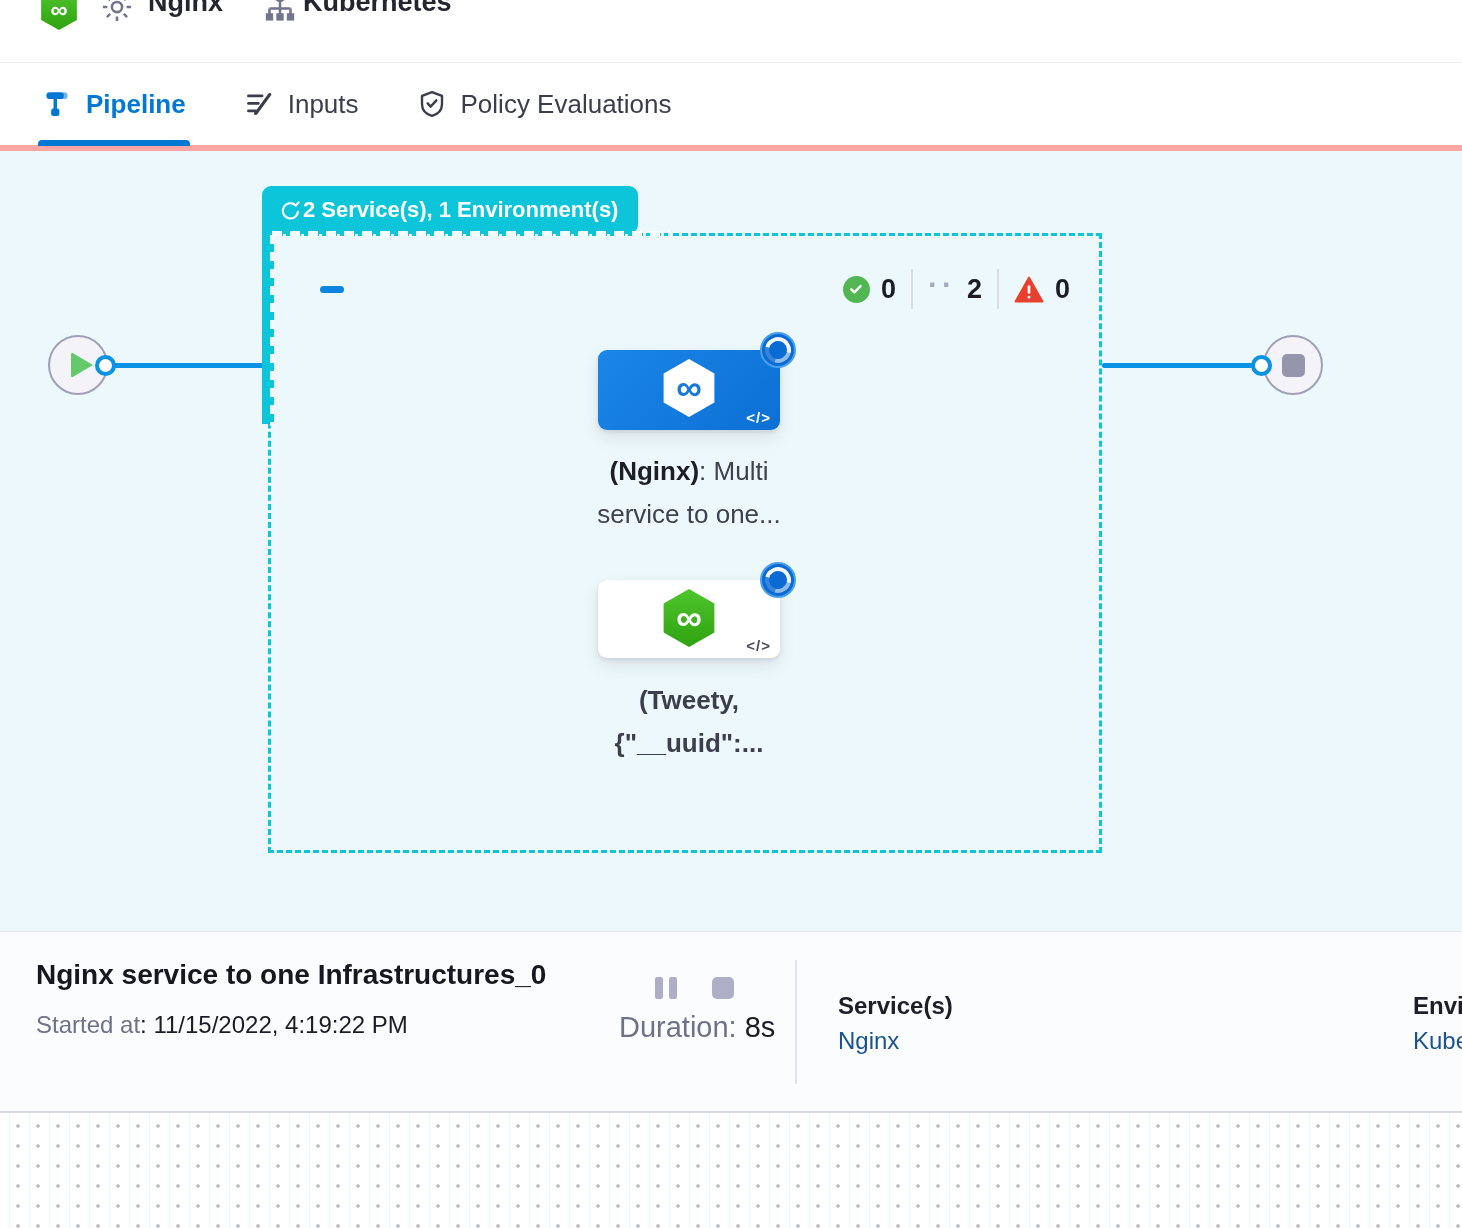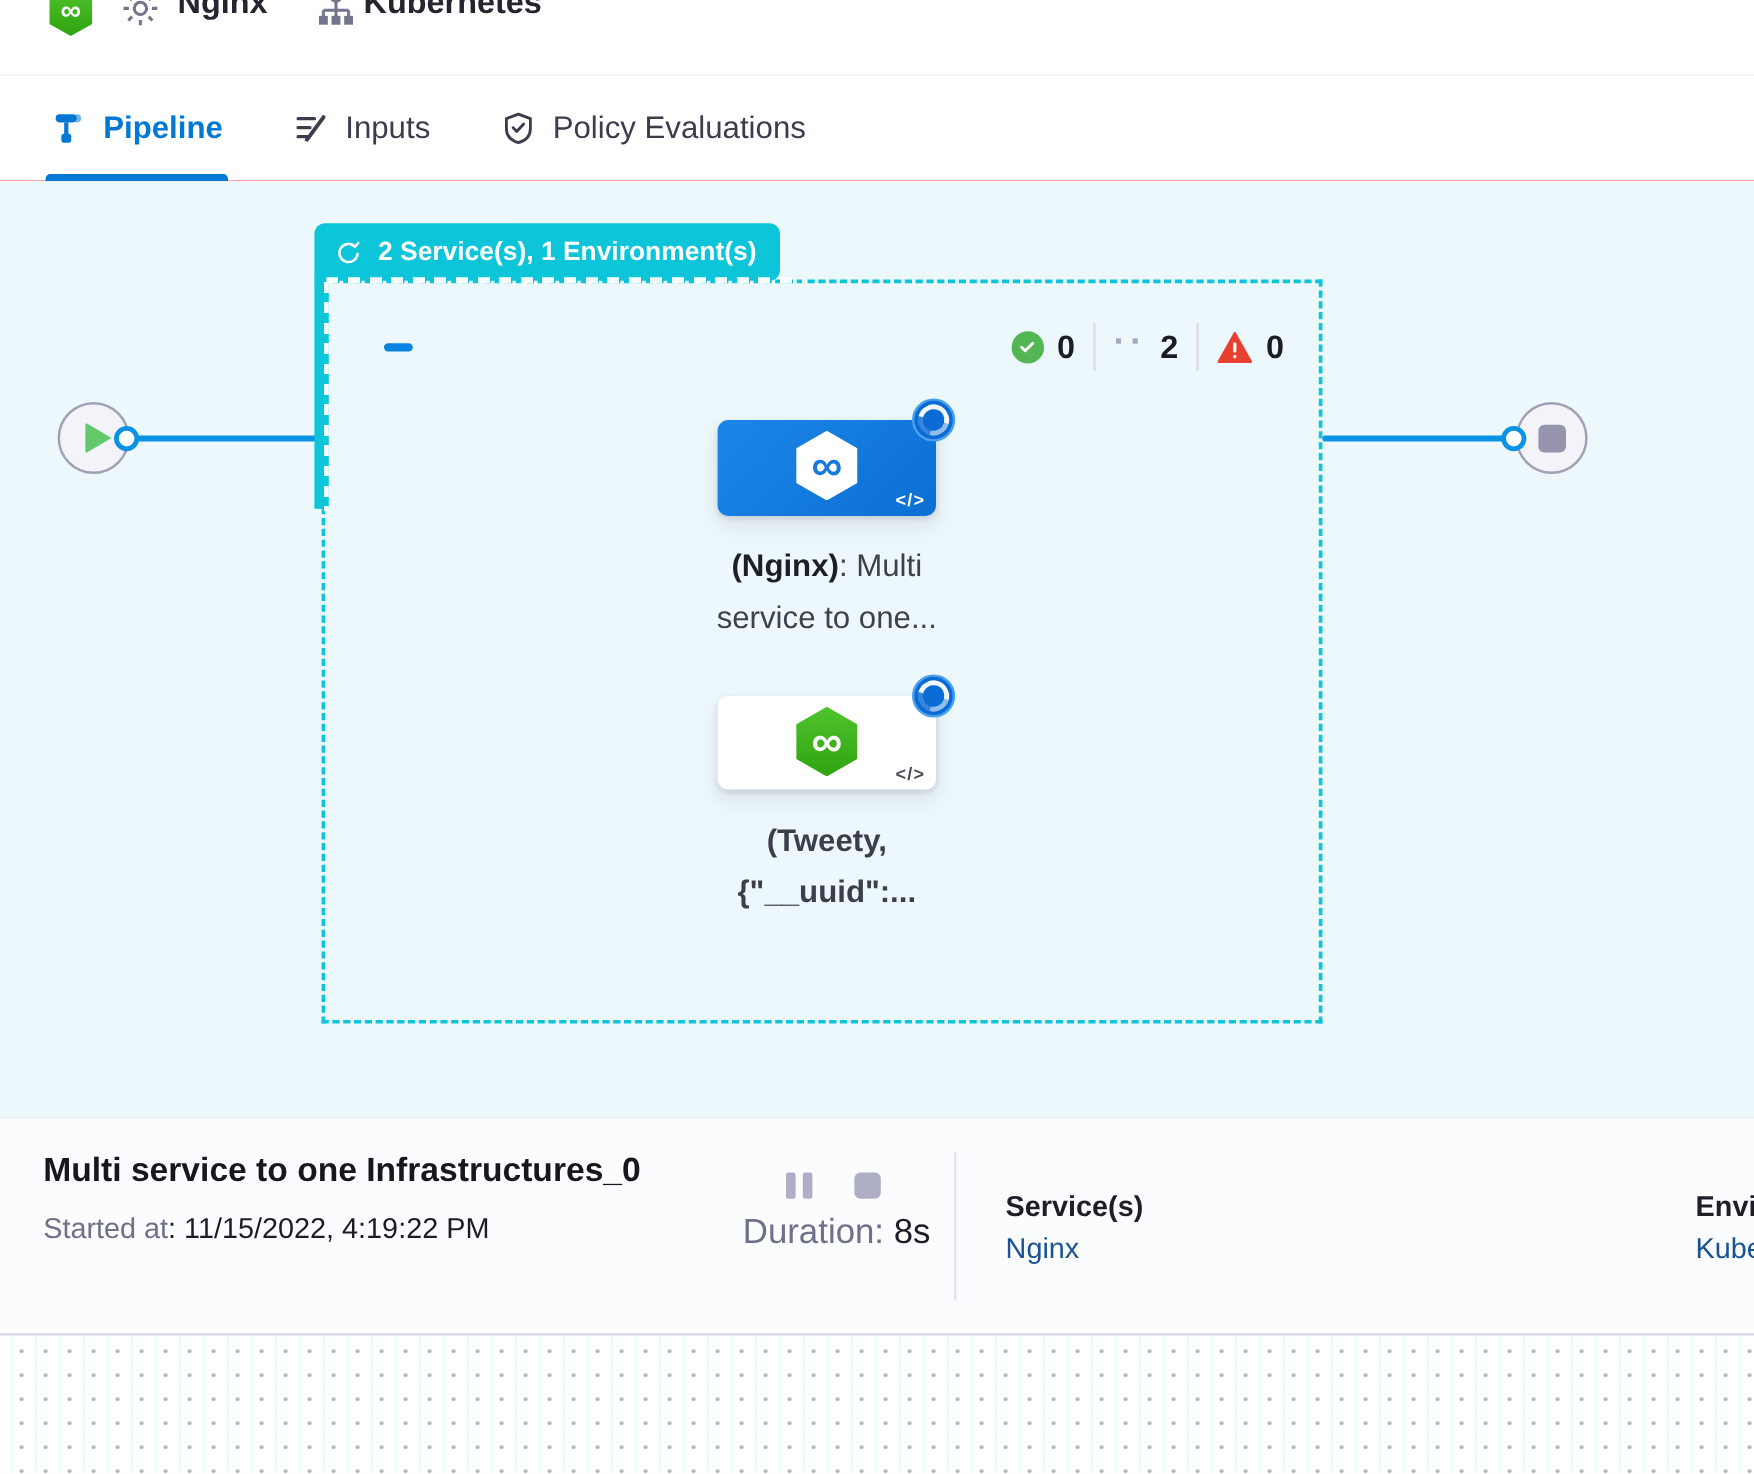--- a/index.html
+++ b/index.html
@@ -10,21 +10,21 @@
   .top-header { position:absolute; left:0; top:0; width:1462px; height:62px; background:#fff; overflow:hidden; }
   .hdr-hex { position:absolute; left:40px; top:-10px; width:38px; height:40px;
     background:linear-gradient(180deg,#4ec42c,#2fa310);
     clip-path:polygon(50% 0%, 97% 25%, 97% 75%, 50% 100%, 3% 75%, 3% 25%);
     display:flex; align-items:center; justify-content:center; color:#fff; font-size:24px; font-weight:bold; }
   .hdr-icon { position:absolute; top:-11px; width:36px; height:36px; color:#73758C; }
   .hdr-label { position:absolute; top:-13px; font-size:27px; font-weight:600; color:#24252F; white-space:nowrap; }
 
   
   .tab-bar { position:absolute; left:0; top:62px; width:1462px; height:89px; background:#fff;
-    border-top:1px solid #EFEFF5; border-bottom:1px solid #fca5a5;
+    border-top:1px solid #EFEFF5; border-bottom:6px solid #fca5a5;
     display:flex; align-items:center; padding-left:38px; gap:50px; }
   .tab { position:relative; height:100%; display:flex; align-items:center; gap:14px; font-size:26px;
     font-weight:500; color:#3B3D4D; cursor:pointer; padding:0 4px; }
   .tab.active { color:#0278D5; font-weight:700; }
   .tab .t-icon { width:30px; height:30px; display:block; }
   .tab-underline { position:absolute; left:0; bottom:-1px; width:100%; height:6px; background:#0278D5; border-radius:4px 4px 0 0; }
 
   
   .canvas { position:absolute; left:0; top:151px; width:1462px; height:780px; background:#EDF8FC; overflow:hidden; }
 
@@ -35,21 +35,21 @@
   .stop-square { width:23px; height:23px; border-radius:5px; background:#9596AE; }
 
   .port { position:absolute; width:21px; height:21px; border-radius:50%; background:#fff; border:4.5px solid #0A93E4; z-index:6; }
   .port-start { left:95px; top:204px; }
   .port-end { left:1251px; top:204px; }
   .edge { position:absolute; height:5px; background:#0A93E4; border-radius:2px; top:212px; }
   .edge-left { left:108px; width:158px; }
   .edge-right { left:1102px; width:158px; }
 
   .stage-badge { position:absolute; left:262px; top:35px; height:48px; padding:0 20px 0 16px; z-index:1;
-    background:#0CC5D8; border-radius:9px 9px 9px 0; display:flex; align-items:center; gap:12px;
+    background:#0CC5D8; border-radius:9px 9px 9px 0; display:flex; align-items:center; 
     color:#fff; font-size:22px; font-weight:600; white-space:nowrap; cursor:pointer; }
   .stage-box { position:absolute; left:268px; top:82px; width:834px; height:620px;
     border:3px dashed #0CC5D8; z-index:2; }
   .teal-bar { position:absolute; left:262px; top:82px; width:12px; height:191px; background:#0CC5D8; z-index:3; }
   .teal-bar::after { content:""; position:absolute; right:0px; top:2px; width:4px; height:100%;
     background:repeating-linear-gradient(180deg, rgba(255,255,255,.95) 0 9px, transparent 9px 17px); }
   .badge-dash { position:absolute; left:272px; top:80px; width:398px; height:5px; z-index:4;
     background:repeating-linear-gradient(90deg, rgba(255,255,255,.95) 0 10px, transparent 10px 18px); }
 
   .stage-header { position:absolute; left:320px; top:116px; width:750px; height:44px; display:flex; align-items:center; z-index:5; }
@@ -222,21 +222,21 @@
 
     <div class="edge edge-right"></div>
     <div class="port port-end"></div>
     <div class="exec-node end-node">
       <div class="stop-square"></div>
     </div>
 
   </div>
 
   <div class="footer">
-    <div class="f-title">Multi service to one Infrastructures_0</div>
+    <div class="f-title">Nginx service to one Infrastructures_0</div>
     <div class="f-meta">
       <span class="f-gray">Started at</span><span>: 11/15/2022, 4:19:22 PM</span>
     </div>
     <div class="pause-btn">
         <span></span>
         <span></span>
       </div>
     <div class="stop-btn"></div>
     <div class="f-duration">
       <span class="f-gray">Duration:</span> <span>8s</span>

